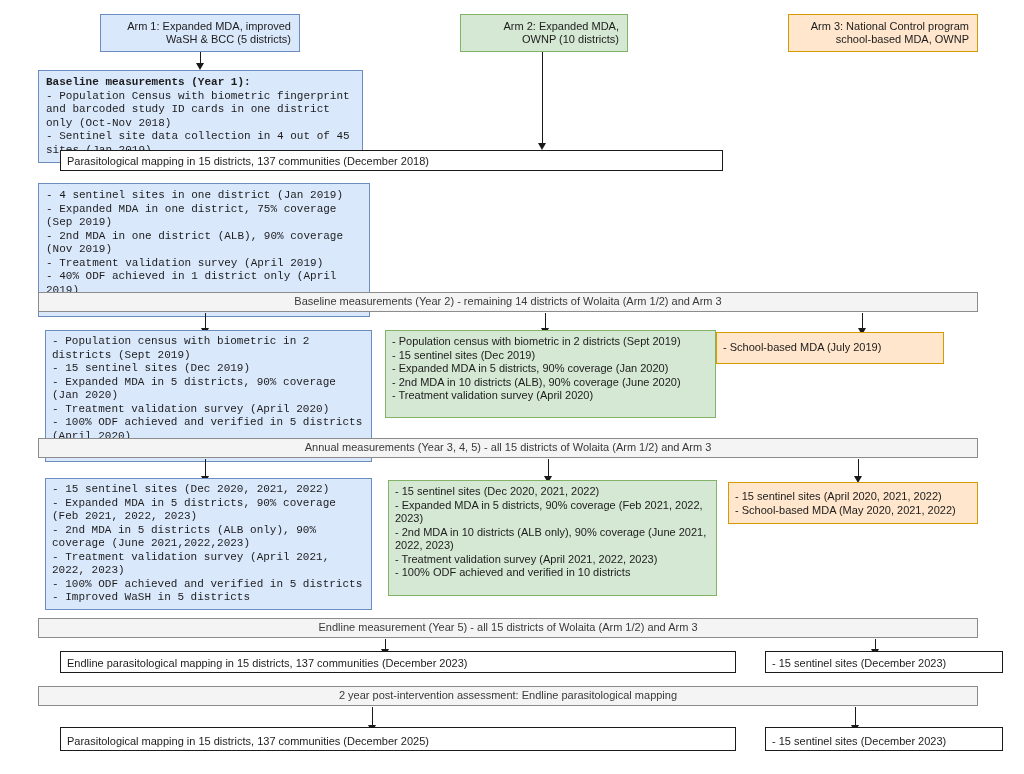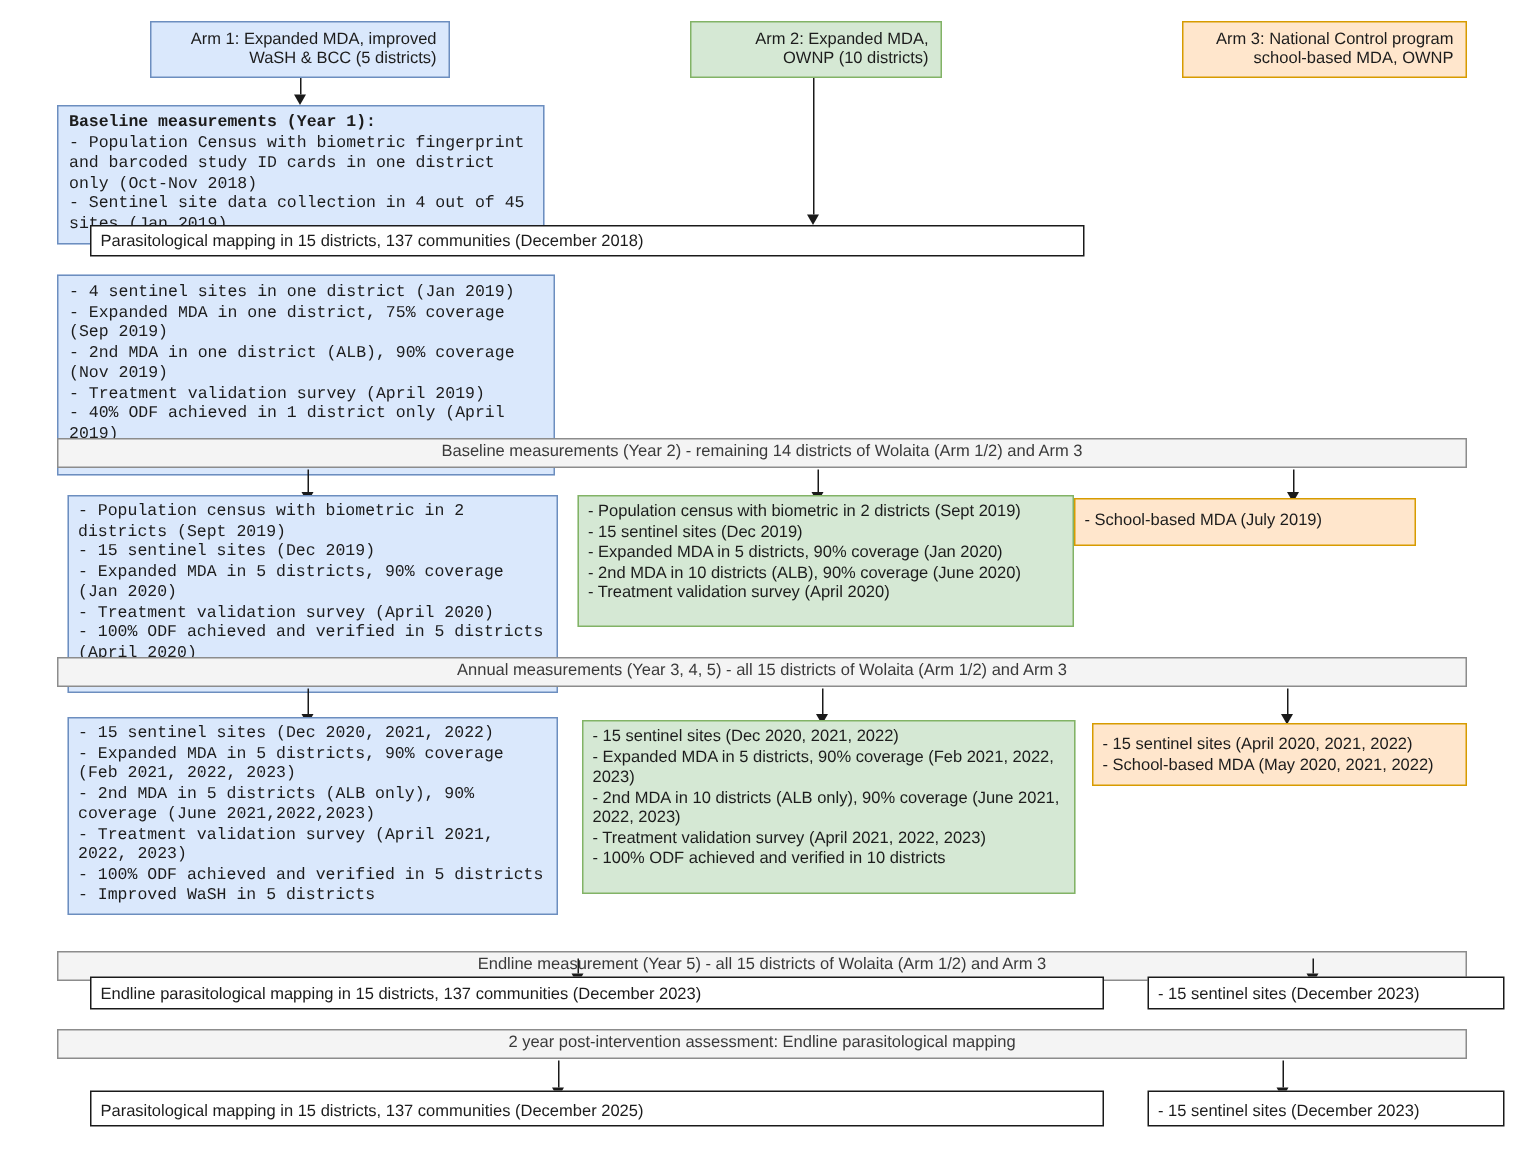--- a/index.html
+++ b/index.html
@@ -137,21 +137,21 @@
         <div>- 100% ODF achieved and verified in 10 districts</div>
       </div>
   </div>
   <div class="box content-orange" style="left:728px; top:482px; width:250px; min-height:42px; padding:7px 6px 4px;">
     <div>
         <div>- 15 sentinel sites (April 2020, 2021, 2022)</div>
         <div>- School-based MDA (May 2020, 2021, 2022)</div>
       </div>
   </div>
 
-  <div class="box banner" style="left:38px; top:618px; width:940px; height:20px;margin-top:16px;">
+  <div class="box banner" style="left:38px; top:618px; width:940px; height:20px;">
     <span>Endline measurement (Year 5) - all 15 districts of Wolaita (Arm 1/2) and Arm 3</span>
   </div>
 
   <div class="varrow" style="left:385px; top:639px; height:10px;"></div>
   <div class="varrow" style="left:875px; top:639px; height:10px;"></div>
 
   <div class="box whitebar" style="left:35px; top:651px; width:676px; height:22px;">
     <span>Endline parasitological mapping in 15 districts, 137 communities (December 2023)</span>
   </div>
   <div class="box whitebar" style="left:740px; top:651px; width:238px; height:22px;">

